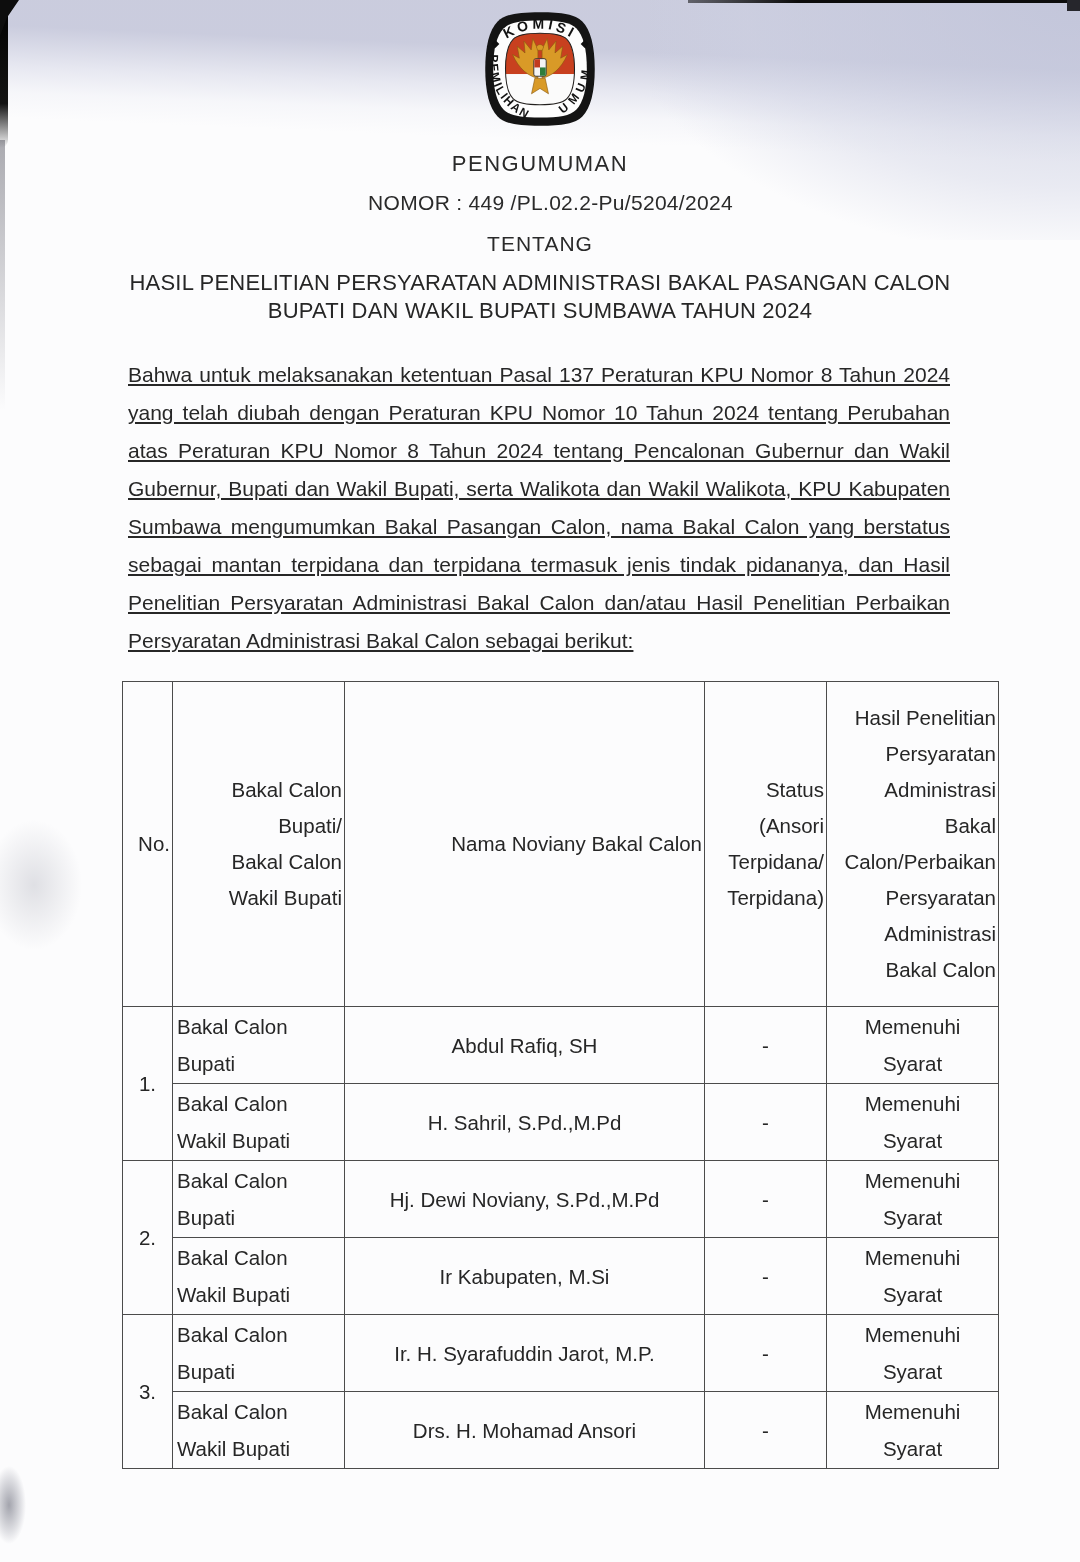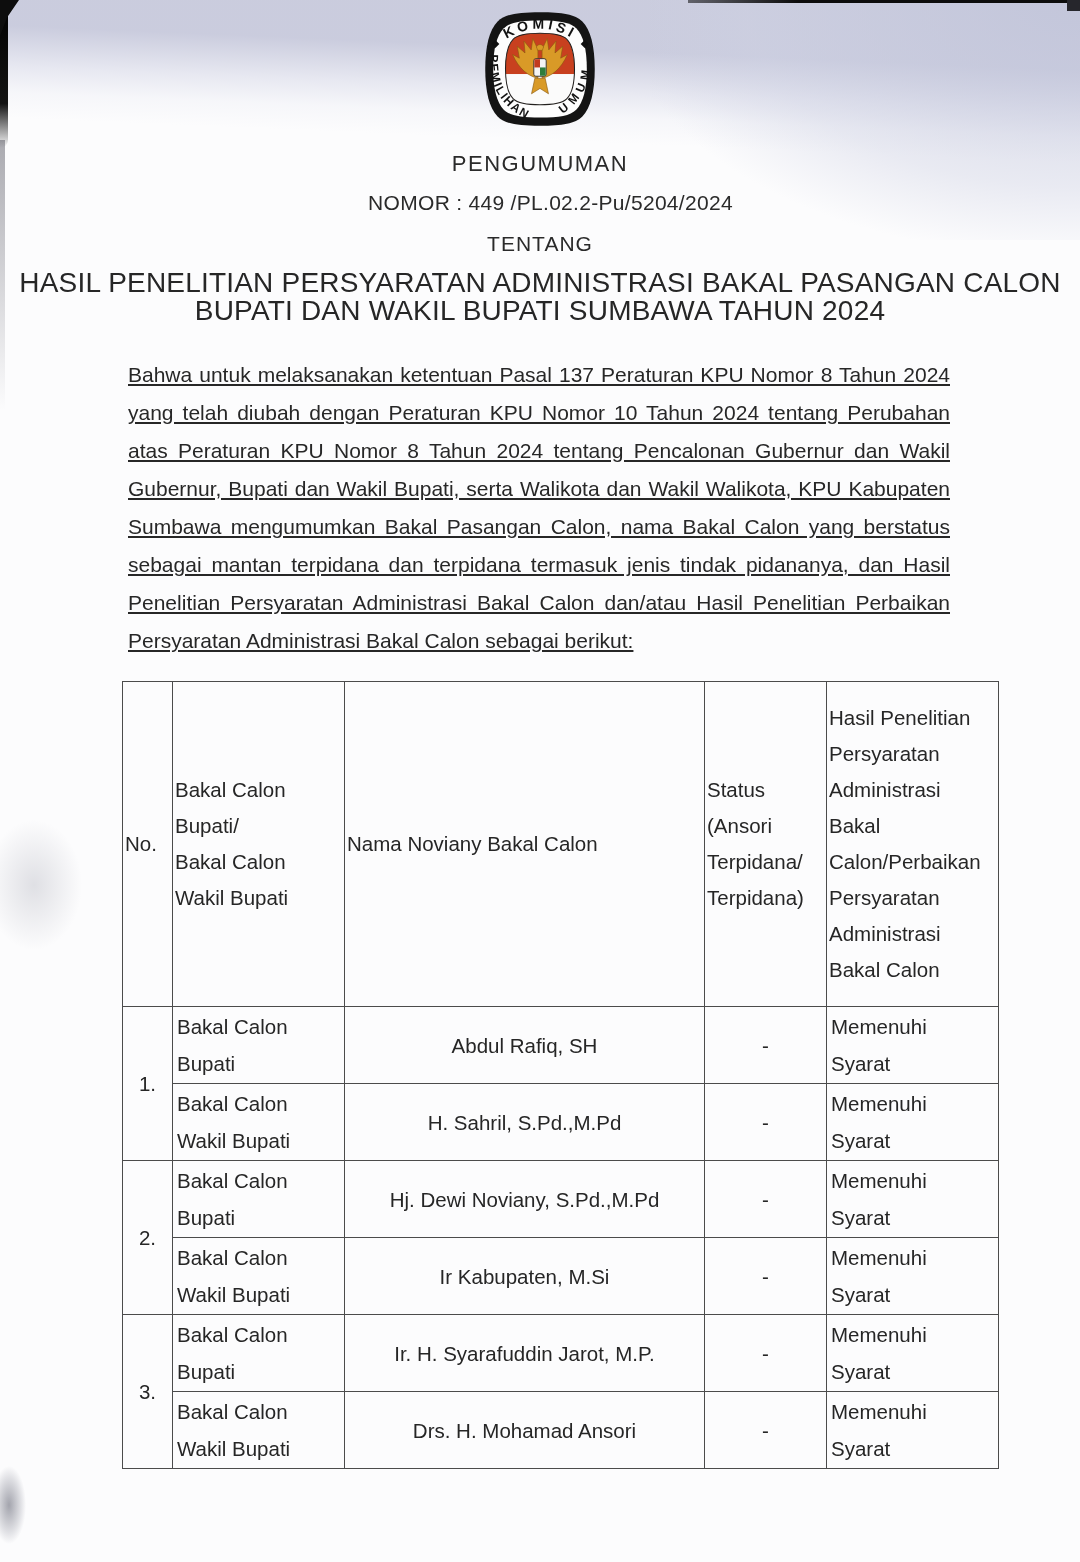--- a/index.html
+++ b/index.html
@@ -40,42 +40,42 @@
   
   .doc { position:absolute; inset:0; }
   .logo-wrap { width:124px; margin:10px auto 0; }
   .center { text-align:center; }
   .ws { white-space:pre-line; }
 
   .org-name { margin-top:7px; font-size:23px; font-weight:bold; line-height:26px; letter-spacing:.4px; color:#1e1e1e; }
   .doc-type { margin-top:19px; font-size:22px; letter-spacing:1.5px; color:#2a2a2a; }
   .doc-number { margin-top:14px; font-size:21px; letter-spacing:.3px; color:#2a2a2a;padding-left:21px; }
   .about-label { margin-top:17px; font-size:21px; letter-spacing:1px; color:#2a2a2a; }
-  .doc-title { margin-top:13px; font-size:28px; line-height:28px; letter-spacing:.2px; color:#262626; }
+  .doc-title { margin-top:13px; font-size:22px; line-height:28px; letter-spacing:.2px; color:#262626; }
 
   .body-par {
     margin:31px 130px 0 128px;
     font-size:21px; line-height:38px; text-align:justify; color:#272727;text-decoration:underline;
   }
 
   table.results {
     margin:21px 0 0 122px; width:876px;
     border-collapse:collapse; table-layout:fixed;
   }
   table.results th, table.results td {
     border:1px solid #4b4b4b; font-weight:normal;
     font-size:20.5px; line-height:37px; color:#262626;
     vertical-align:middle; padding:1px 4px;
   }
-  table.results thead th { text-align:left; line-height:36px; padding:18px 2px; }
+  table.results thead th { text-align:right; line-height:36px; padding:18px 2px; }
   td.c-no { text-align:center; }
   td.c-pos { text-align:left; padding-left:10px; }
   td.c-name { text-align:center; padding-left:12px; }
   td.c-status { text-align:center; }
-  td.c-result { }
+  td.c-result { text-align:center; }
   tr.sub { height:77px; }
 </style>
 </head>
 <body>
 
 <div class="page">
 
   <div class="art art-top-shade"></div>
   <div class="art art-top-shade2"></div>
   <div class="art art-top-line"></div>

